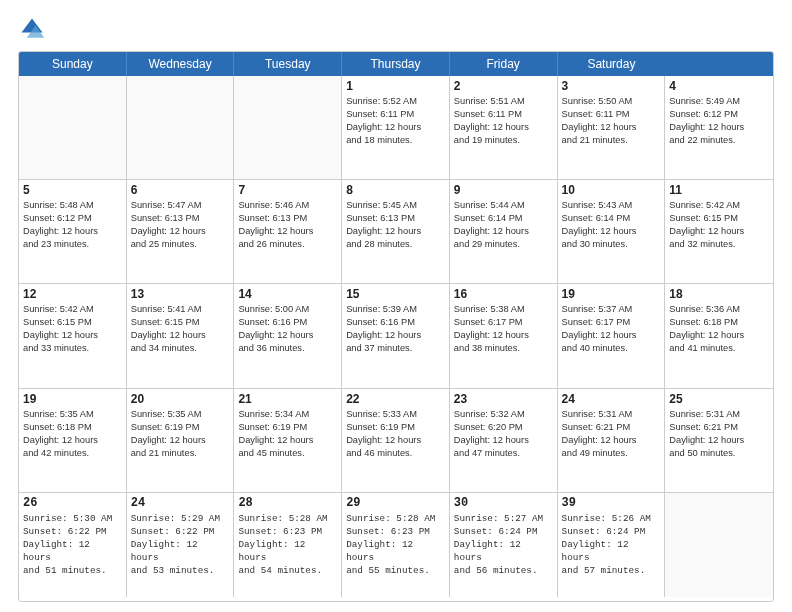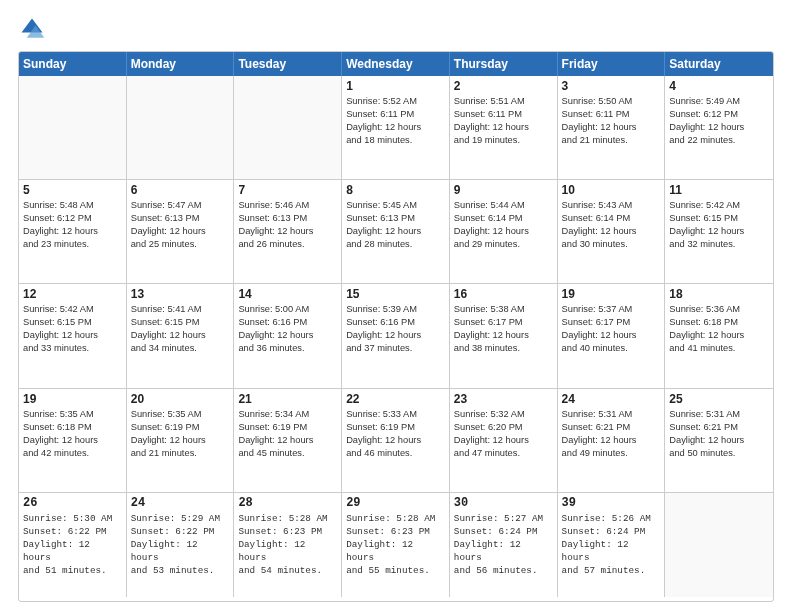--- a/index.html
+++ b/index.html
@@ -67,22 +67,23 @@
       overflow: hidden;
     }
     .cal-header {
       display: grid;
       grid-template-columns: repeat(7, 1fr);
       background: #2a6db5;
     }
     .cal-header-cell {
       color: #fff;
       font-size: 12px;
-      font-weight: bold;
+      font-weight: normal;
       padding: 5px 4px;
+      text-align: center;
       border-right: 1px solid #4a8acc;
     }
     .cal-header-cell:last-child { border-right: none; }
     .cal-body {
       display: grid;
       grid-template-columns: repeat(7, 1fr);
       grid-template-rows: repeat(5, 1fr);
       height: calc(100% - 28px);
     }
     .cal-cell {
@@ -126,23 +127,22 @@
     </div>
     <div class="title-block">
       <div class="month-title"></div>
       <div class="location"></div>
     </div>
   </div>
 
   <div class="calendar">
     <div class="cal-header" id="cal-header">
         <div class="cal-header-cell">Sunday</div>
-        <div class="cal-header-cell">Monday</div>
+        <div class="cal-header-cell">Wednesday</div>
         <div class="cal-header-cell">Tuesday</div>
-        <div class="cal-header-cell">Wednesday</div>
         <div class="cal-header-cell">Thursday</div>
         <div class="cal-header-cell">Friday</div>
         <div class="cal-header-cell">Saturday</div>
       </div>
     <div class="cal-body" id="cal-body">
         <div class="cal-cell empty"></div>
         <div class="cal-cell empty"></div>
         <div class="cal-cell empty"></div>
         <div class="cal-cell">
           <div class="day-num">1</div>

